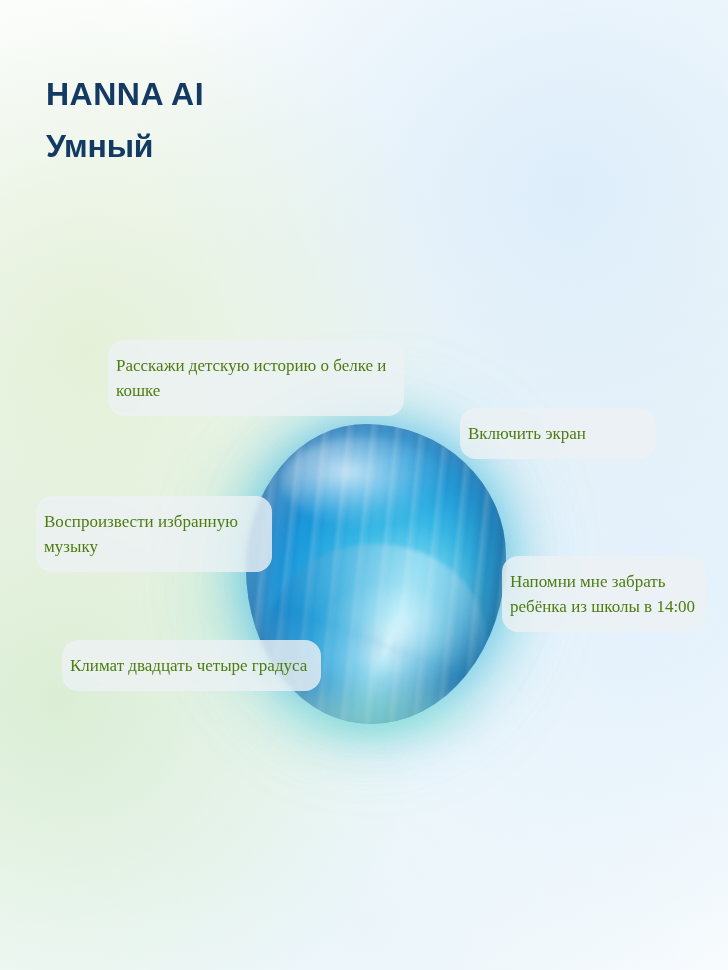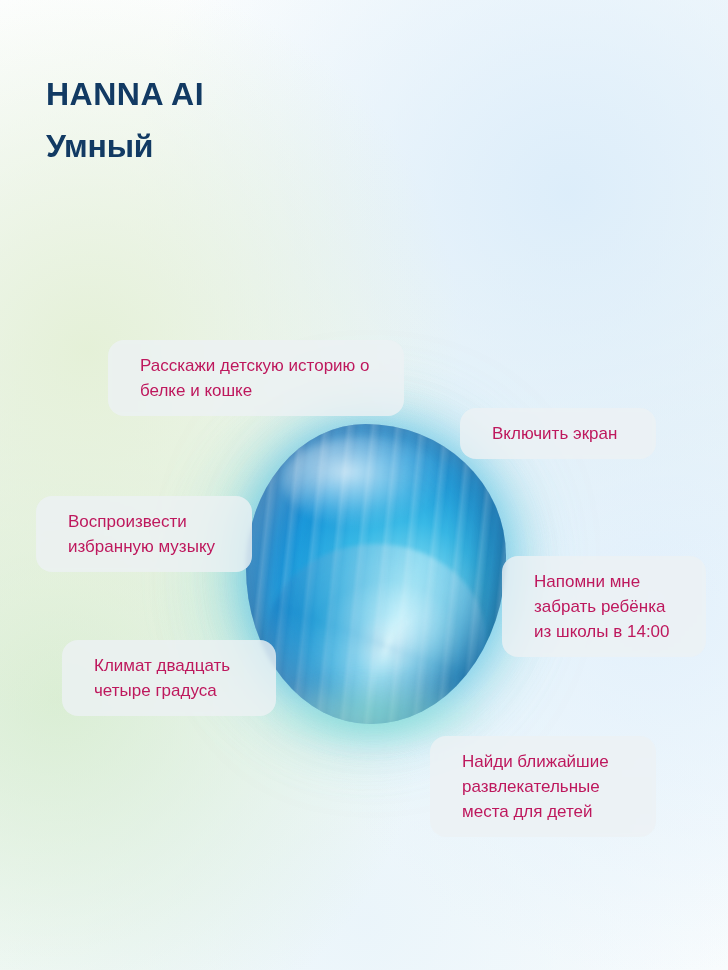--- a/index.html
+++ b/index.html
@@ -147,33 +147,34 @@
     border-radius: 50%;
     background: radial-gradient(ellipse at 50% 50%, rgba(150,235,205,0.55) 0%, rgba(170,240,215,0.20) 50%, rgba(255,255,255,0) 75%);
     filter: blur(8px);
   }
 
   
   .bubble {
     position: absolute;
     border-radius: 16px;
     background: rgba(236,241,244,0.80);
-    color: #be185d;
+    color: #4d7c0f;
     font-size: 17px;
     line-height: 25px;
-    padding: 13px 32px;
+    padding: 13px 8px;
     box-sizing: border-box;
     backdrop-filter: blur(2px);
+    font-family: Liberation Serif, serif;
     -webkit-backdrop-filter: blur(2px);
   }
   .b1 { left: 108px; top: 340px;  width: 296px; }
   .b2 { left: 460px; top: 408px;  width: 196px; }
-  .b3 { left: 36px;  top: 496px;  width: 216px; }
+  .b3 { left: 36px;  top: 496px;  width: 236px; }
   .b4 { left: 486px; top: 556px;  width: 204px; margin-left: 16px; }
-  .b5 { left: 62px;  top: 640px;  width: 214px; }
+  .b5 { left: 62px;  top: 640px;  width: 259px; }
   .b6 { left: 130px; top: 760px;  width: 228px; }
   .b7 { left: 430px; top: 736px;  width: 226px; }
 </style>
 </head>
 <body>
 
 <div class="poster">
 
   <div class="bg-base"></div>
   <div class="bg-glow"></div>
@@ -189,15 +190,14 @@
       <div class="orb-top-sheen"></div>
     </div>
     <div class="orb-base-glow"></div>
   </div>
 
   <div class="bubble b1">Расскажи детскую историю о белке и кошке</div>
   <div class="bubble b2">Включить экран</div>
   <div class="bubble b3">Воспроизвести избранную музыку</div>
   <div class="bubble b4">Напомни мне забрать ребёнка из школы в 14:00</div>
   <div class="bubble b5">Климат двадцать четыре градуса</div>
-  <div class="bubble b7">Найди ближайшие развлекательные места для детей</div>
 
 </div>
 
 </body></html>

